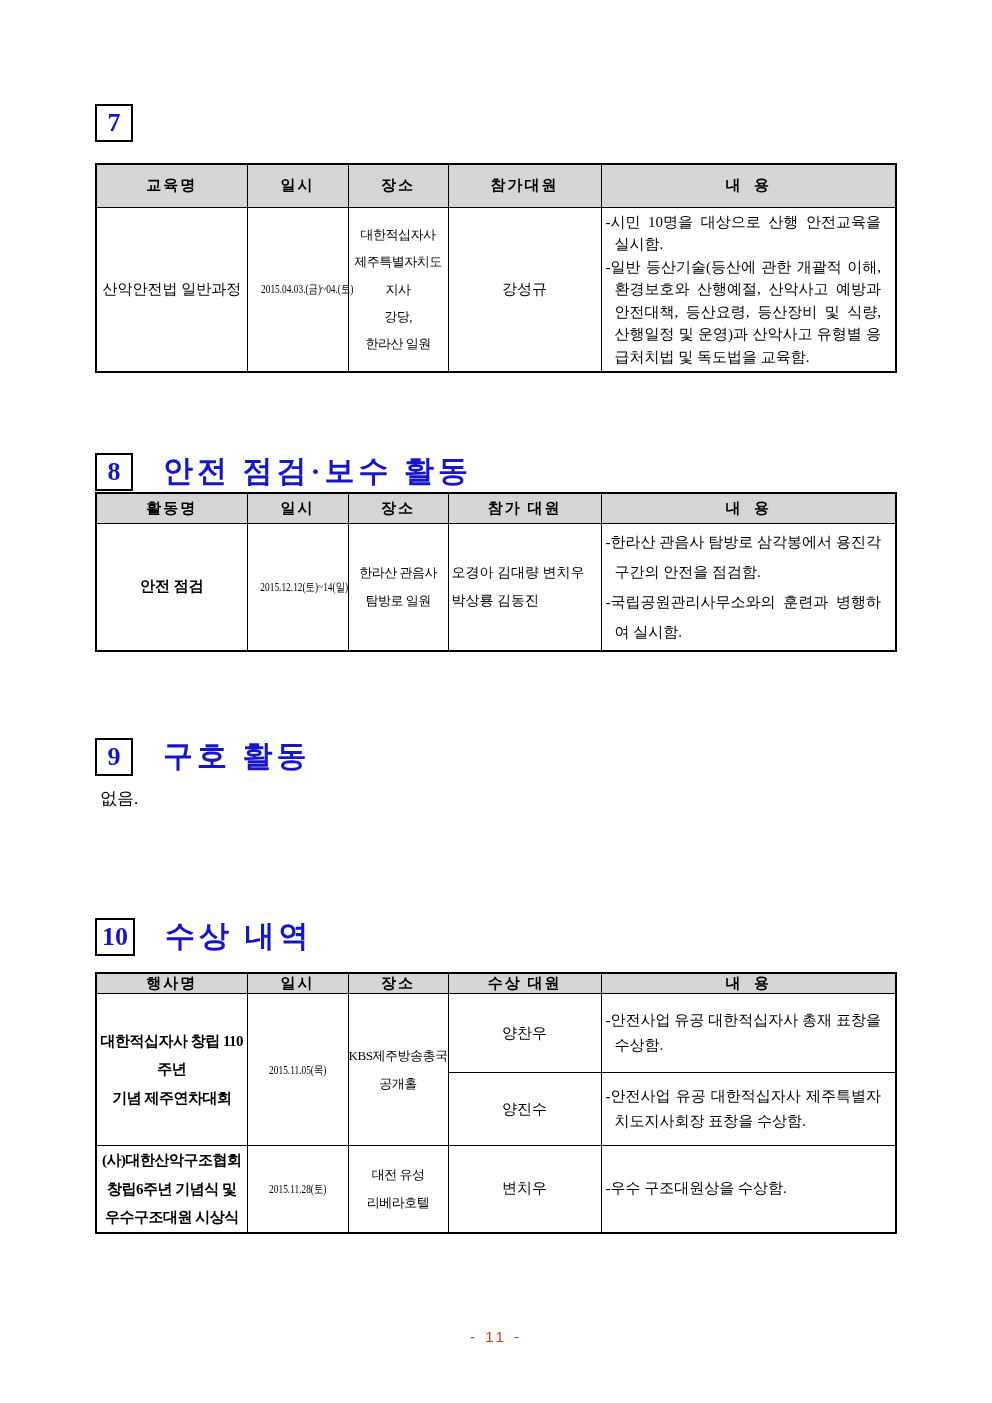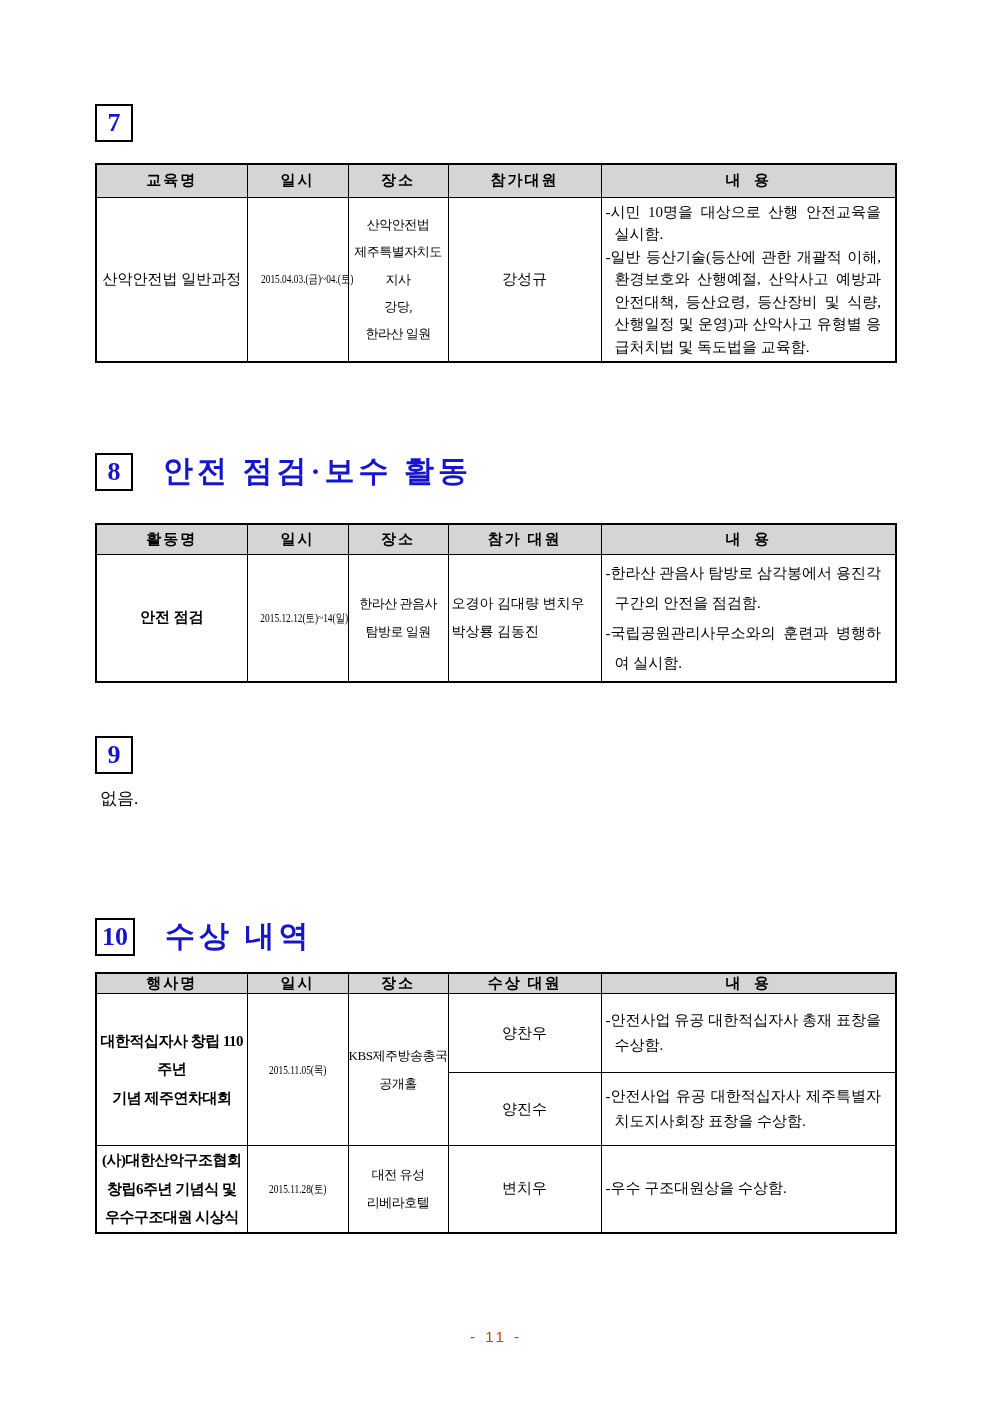--- a/index.html
+++ b/index.html
@@ -51,22 +51,22 @@
   .bullet { text-align:justify; padding-left:9px; text-indent:-9px; }
   .t1-content .bullet { line-height:1.5; }
   .t2-content .bullet { line-height:2.0; }
   .t3-content { vertical-align:middle; }
   .t3-content .bullet { line-height:1.7; }
   .bold { font-weight:bold;margin-left:10px; }
   .member-list { text-align:left; padding-left:3px; font-size:14px; line-height:2.0; }
   .name-condensed {
     font-weight:bold; font-size:15px; letter-spacing:-0.5px; line-height:1.9;
   }
-  .t1 { top:163px; }  .t1 tr.body-row { height:164px; }  .t1 th { height:33px; }
-  .t2 { top:523px; }  .t2 tr.body-row { height:120px; }  .t2 th { height:30px; }
+  .t1 { top:163px; }  .t1 tr.body-row { height:164px; }  .t1 th { height:43px; }
+  .t2 { top:492px; }  .t2 tr.body-row { height:120px; }  .t2 th { height:30px; }
   .t3 { top:972px; }
   .t3 tr.r1a { height:79px; } .t3 tr.r1b { height:73px; } .t3 tr.r2 { height:67px; }
   .sec7  { top:104px; }
   .sec8  { top:451px; }
   .sec9  { top:736px; }
   .sec10 { top:916px; }
   .note { position:absolute; left:100px; top:787px; font-size:17px; }
   .footer {
     position:absolute; top:1328px; left:0; width:100%;
     text-align:center; font-size:15px; color:#c2410c; letter-spacing:3px;
@@ -97,21 +97,21 @@
     <th>장소</th>
     <th>참가대원</th>
     <th>내  용</th>
   </tr>
   <tr class="body-row">
     <td>산악안전법 일반과정</td>
     <td class="date-cell">
       <span class="dt">2015.04.03.(금)~04.(토)</span>
     </td>
     <td class="place-cell">
-      <div>산악안전법</div>
+      <div>대한적십자사</div>
       <div>제주특별자치도지사</div>
       <div>강당,</div>
       <div>한라산 일원</div>
     </td>
     <td>강성규</td>
     <td class="content-cell t1-content">
       <div class="bullet">-시민 10명을 대상으로 산행 안전교육을 실시함.</div>
       <div class="bullet">-일반 등산기술(등산에 관한 개괄적 이해, 환경보호와 산행예절, 산악사고 예방과 안전대책, 등산요령, 등산장비 및 식량, 산행일정 및 운영)과 산악사고 유형별 응급처치법 및 독도법을 교육함.</div>
     </td>
   </tr>
@@ -159,20 +159,21 @@
       <div class="bullet">-국립공원관리사무소와의 훈련과 병행하여 실시함.</div>
     </td>
   </tr>
 </tbody>
   </table>
 
 <div class="section-title sec9">
   <div class="num-box">
     <span>9</span>
   </div>
+  <div class="title-text">구호 활동</div>
 </div>
 <div class="note">없음.</div>
 
 <div class="section-title sec10">
   <div class="num-box">
     <span>10</span>
   </div>
   <div class="title-text">수상 내역</div>
 </div>
 

